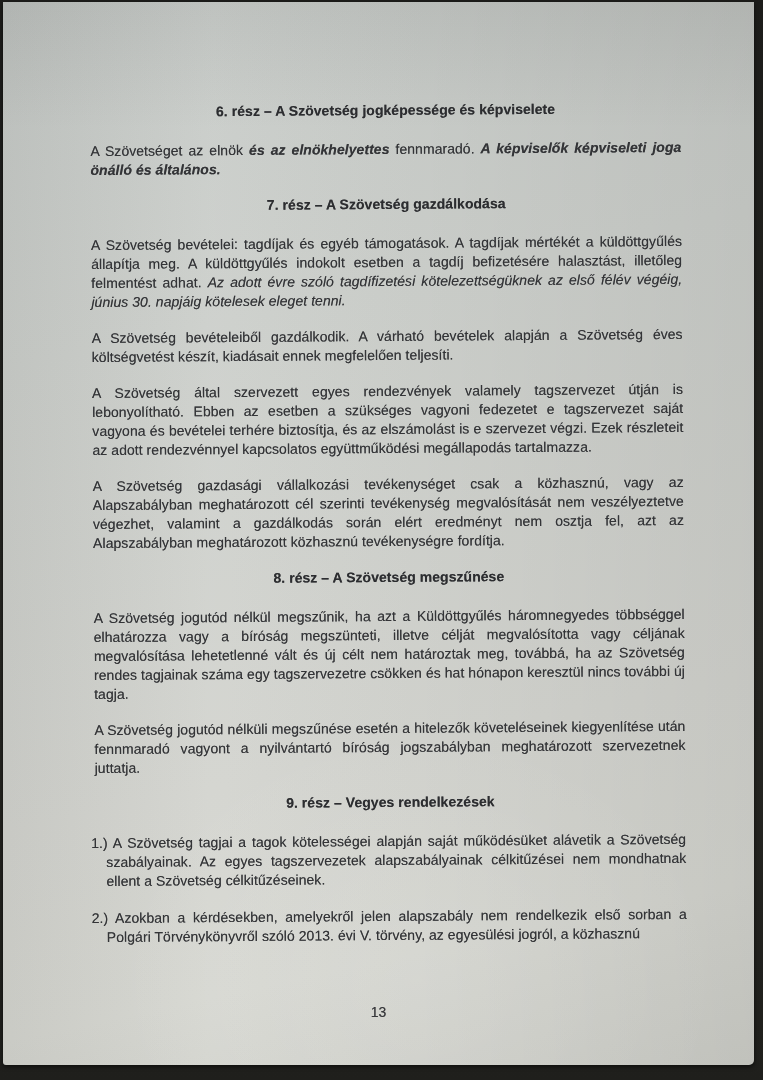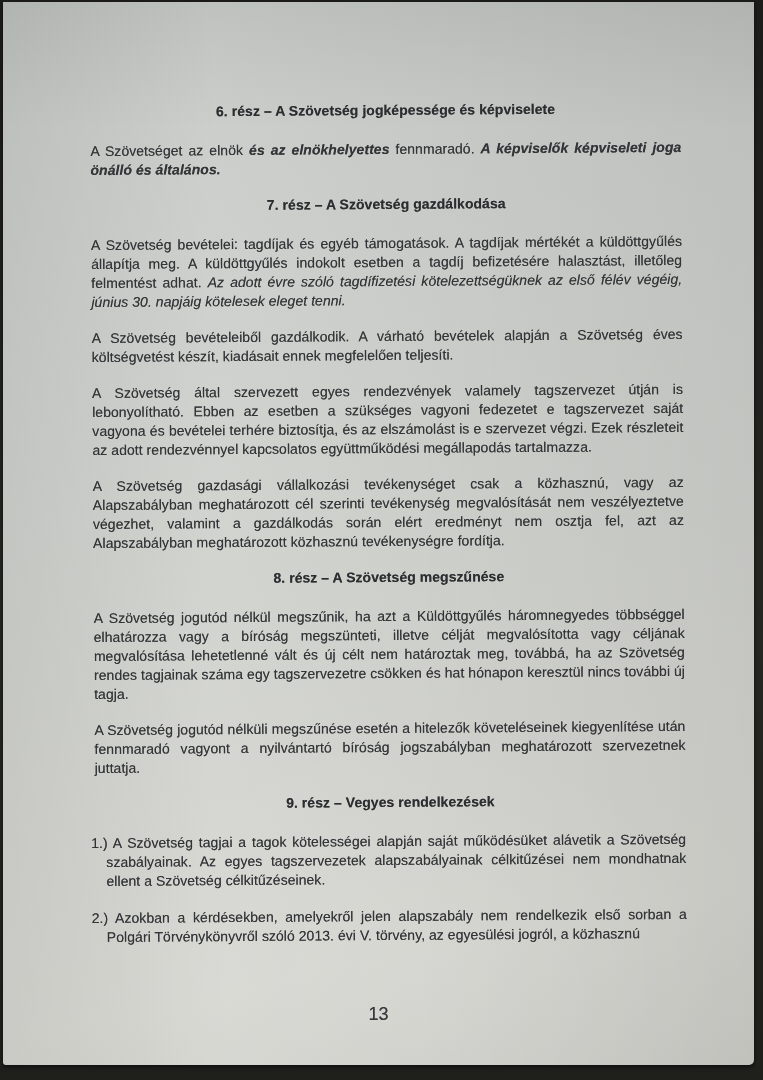--- a/index.html
+++ b/index.html
@@ -60,21 +60,21 @@
     padding-left: 15px;
     text-indent: -15px;
   }
   .run-italic { font-style: italic; }
   .run-bold-italic { font-style: italic; font-weight: 700; }
   .page-number {
     position: absolute;
     left: 0; right: 0; top: 1002px;
     text-align: center;
     color: #37383b;
-    font-size: 18px;
+    font-size: 14px;
     text-shadow: 0 0 0.6px rgba(51,52,55,0.6);
   }
 </style>
 </head>
 <body>
 
 <div class="photo">
   <div class="paper">
     <div class="content" id="doc-content">
         <div class="block-heading">6. rész – A Szövetség jogképessége és képviselete</div>

